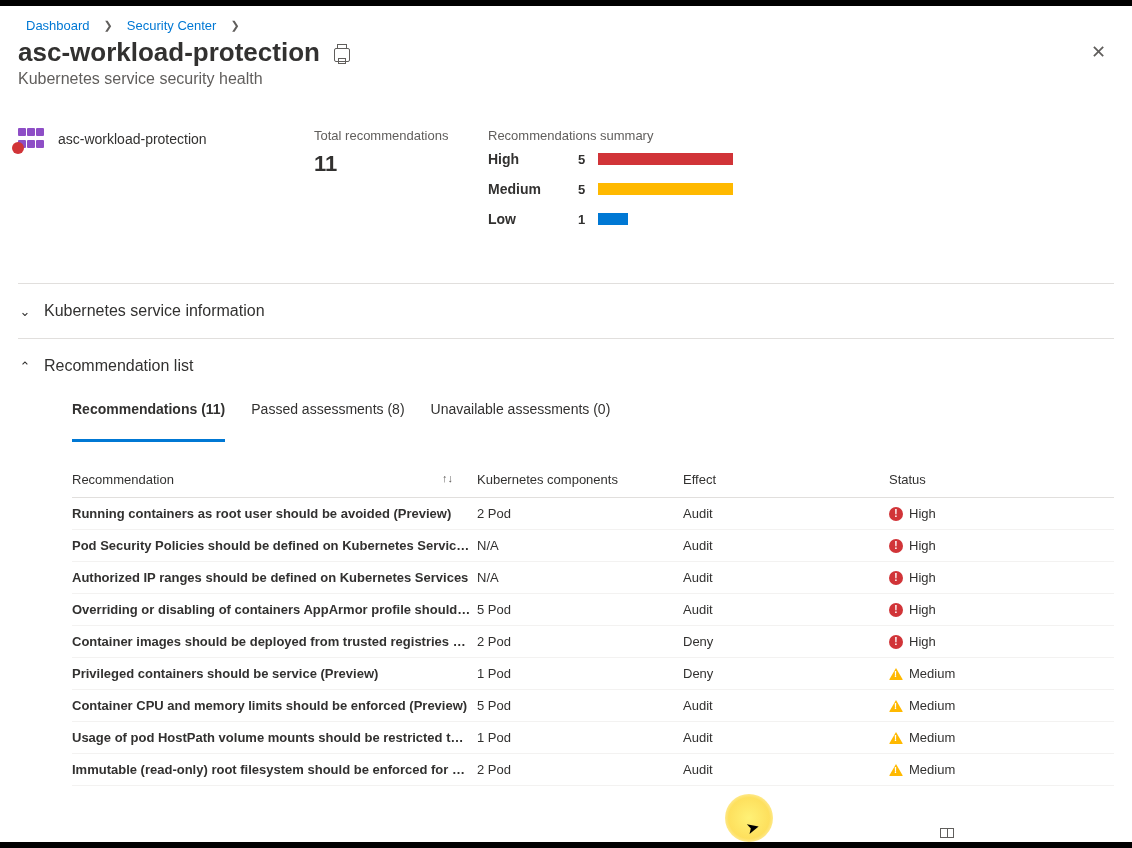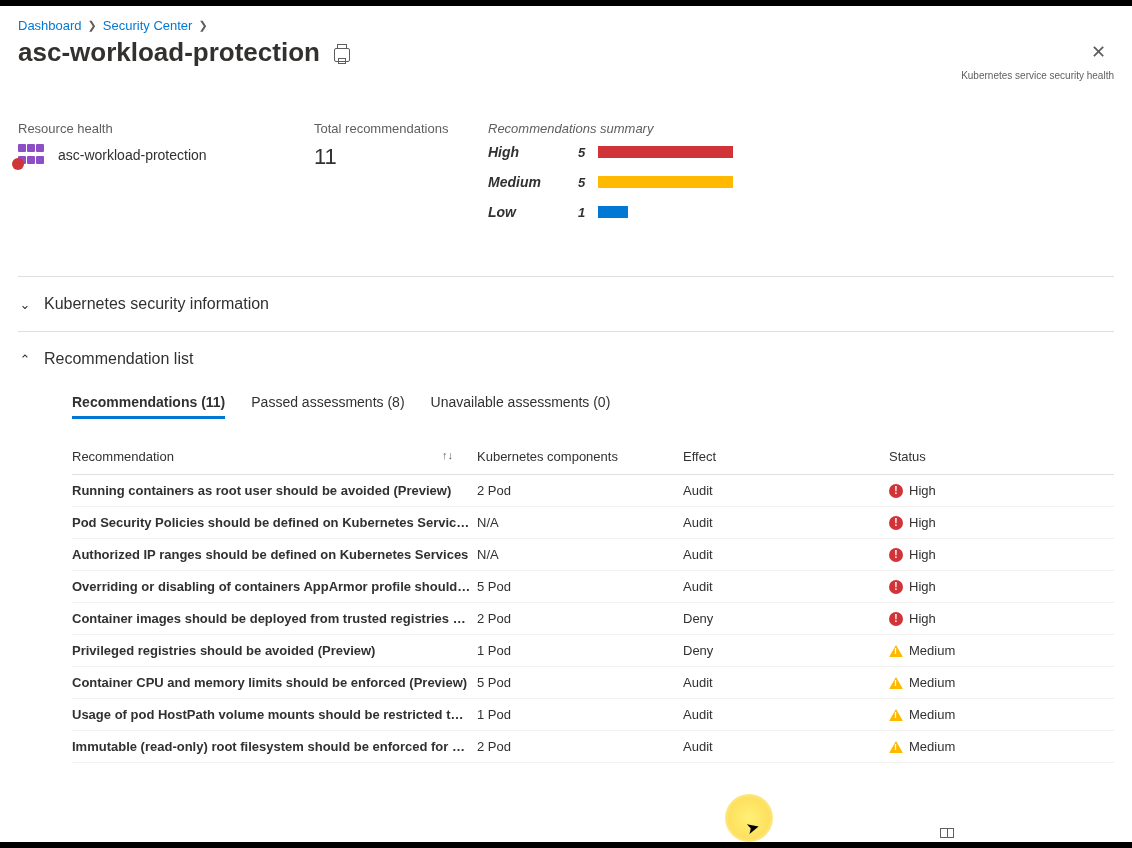--- a/index.html
+++ b/index.html
@@ -17,23 +17,24 @@
     border-bottom: 6px solid #000;
     position: relative;
   }
   .page {
     padding: 12px 18px 0 18px;
   }
   
   .breadcrumb {
     display: flex;
     align-items: center;
-    gap: 6px;
+    gap: 14px;
     font-size: 13px;
     margin-bottom: 2px;
+    margin-left: 8px;
   }
   .breadcrumb a {
     color: #0078d4;
     text-decoration: none;
     cursor: pointer;
   }
   .breadcrumb .sep {
     color: #605e5c;
     font-size: 11px;
   }
@@ -77,34 +78,33 @@
     border: 1.4px solid #605e5c;
   }
   .close-btn {
     font-size: 18px;
     color: #605e5c;
     cursor: pointer;
     padding: 4px 8px;
   }
   .subtitle {
     color: #605e5c;
-    font-size: 10px;
+    font-size: 16px;
     margin-top: 2px;
-    text-align: right;
   }
 
   
   .summary {
     display: flex;
     margin-top: 40px;
   }
   .summary-col { flex: 0 0 auto; }
   .summary-col.resource { width: 296px; }
   .summary-col.total { width: 174px; }
-  .summary-col.recsum { flex: 1; font-style: italic; }
+  .summary-col.recsum { flex: 1; }
   .summary-label {
     color: #605e5c;
     font-size: 13px;
     margin-bottom: 8px;
   }
   .resource-row {
     display: flex;
     align-items: center;
     gap: 8px;
   }
@@ -120,21 +120,21 @@
     border-radius: 1px;
   }
   .k8s-badge {
     position: absolute;
     left: -6px; bottom: -4px;
     width: 12px; height: 12px;
     background: #d13438;
     border-radius: 50%;
   }
   .resource-name { font-size: 14px; }
-  .total-value { font-size: 22px; font-weight: 400; }
+  .total-value { font-size: 22px; font-weight: 700; }
 
   .sev-row {
     display: flex;
     align-items: center;
     margin-bottom: 14px;
   }
   .sev-label { width: 90px; font-weight: 600; font-size: 14px; }
   .sev-count { width: 20px; font-weight: 600; font-size: 13px; }
   .sev-bar-wrap { width: 150px; }
   .sev-bar { height: 12px; }
@@ -160,21 +160,21 @@
   .section-body { padding: 26px 0 0 54px; }
   .section-divider { border-bottom: 1px solid #e1dfdd; margin-top: 18px; }
 
   
   .tabs {
     display: flex;
     gap: 26px;
     margin-bottom: 22px;
   }
   .tab {
-    padding-bottom: 6px;
+    padding-bottom: 22px;
     cursor: pointer;
     color: #323130;
     font-size: 14px;
   }
   .tab.active {
     font-weight: 600;
     border-bottom: 3px solid #0078d4;
   }
 
   
@@ -256,21 +256,20 @@
     <div class="title-left">
       <h1 class="title">asc-workload-protection</h1>
       <div class="print-icon"></div>
     </div>
     <div class="close-btn">✕</div>
   </div>
   <div class="subtitle">Kubernetes service security health</div>
 
   <div class="summary">
     <div class="summary-col resource">
-      <div class="summary-label">Resource health</div>
       <div class="resource-row">
         <div class="k8s-glyph">
           <span></span>
             <span></span>
             <span></span>
             <span></span>
             <span></span>
             <span></span>
           <div class="k8s-badge"></div>
         </div>
@@ -303,21 +302,21 @@
         <div class="sev-bar-wrap">
             <div class="sev-bar bar-low"></div>
           </div>
       </div>
     </div>
   </div>
 
   <div class="section">
     <div class="section-header">
       <span class="chevron">⌄</span>
-      <span>Kubernetes security information</span>
+      <span>Kubernetes service information</span>
     </div>
     <div class="section-divider"></div>
   </div>
 
   <div class="section" style="border-top:none; padding-top:18px;">
     <div class="section-header">
       <span class="chevron">⌃</span>
       <span>Recommendation list</span>
     </div>
     <div class="section-body">
@@ -390,21 +389,21 @@
               <td>2 Pod</td>
               <td>Deny</td>
               <td>
                 <div class="status-cell">
                   <span class="ico ico-high">!</span>
                   <span>High</span>
                 </div>
               </td>
             </tr>
             <tr>
-              <td class="col-rec">Privileged registries should be avoided (Preview)</td>
+              <td class="col-rec">Privileged containers should be service (Preview)</td>
               <td>1 Pod</td>
               <td>Deny</td>
               <td>
                 <div class="status-cell">
                   <span class="ico-med"></span>
                   <span>Medium</span>
                 </div>
               </td>
             </tr>
             <tr>

